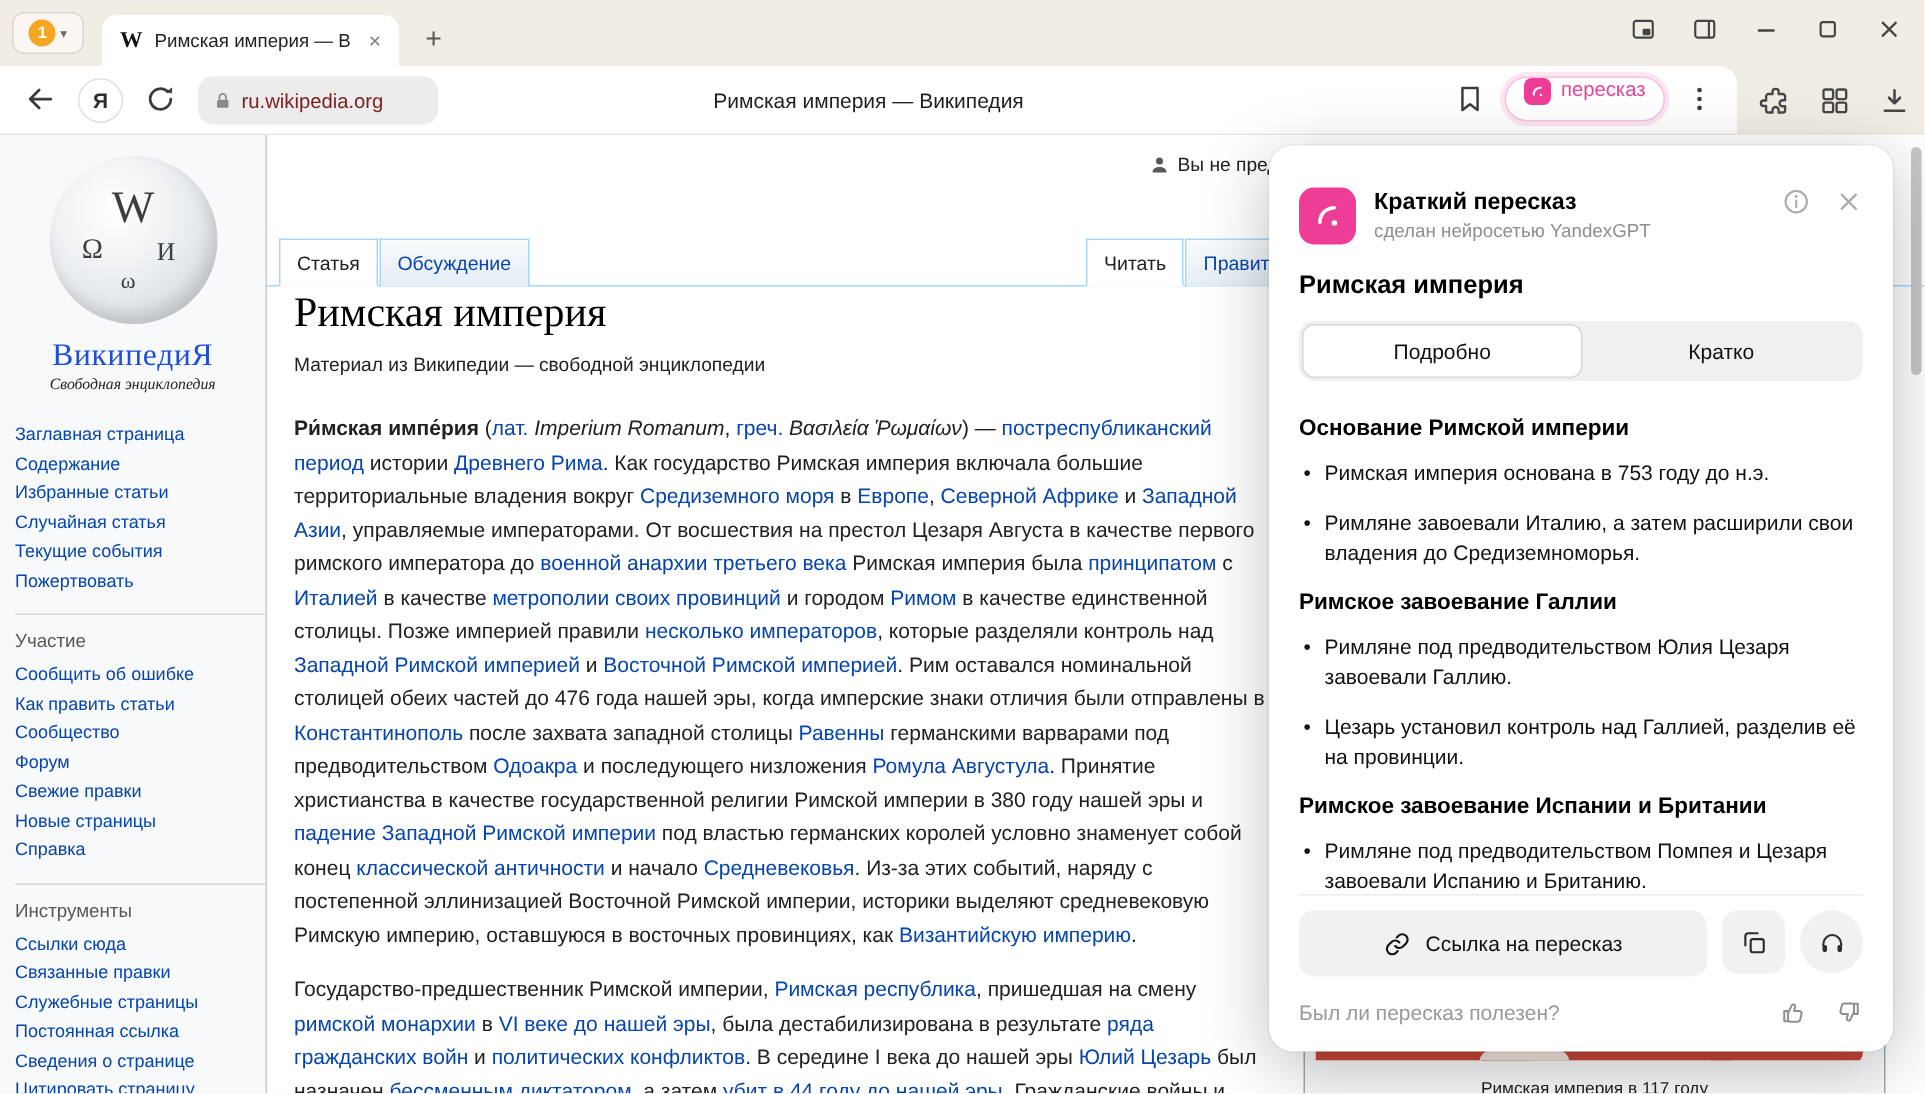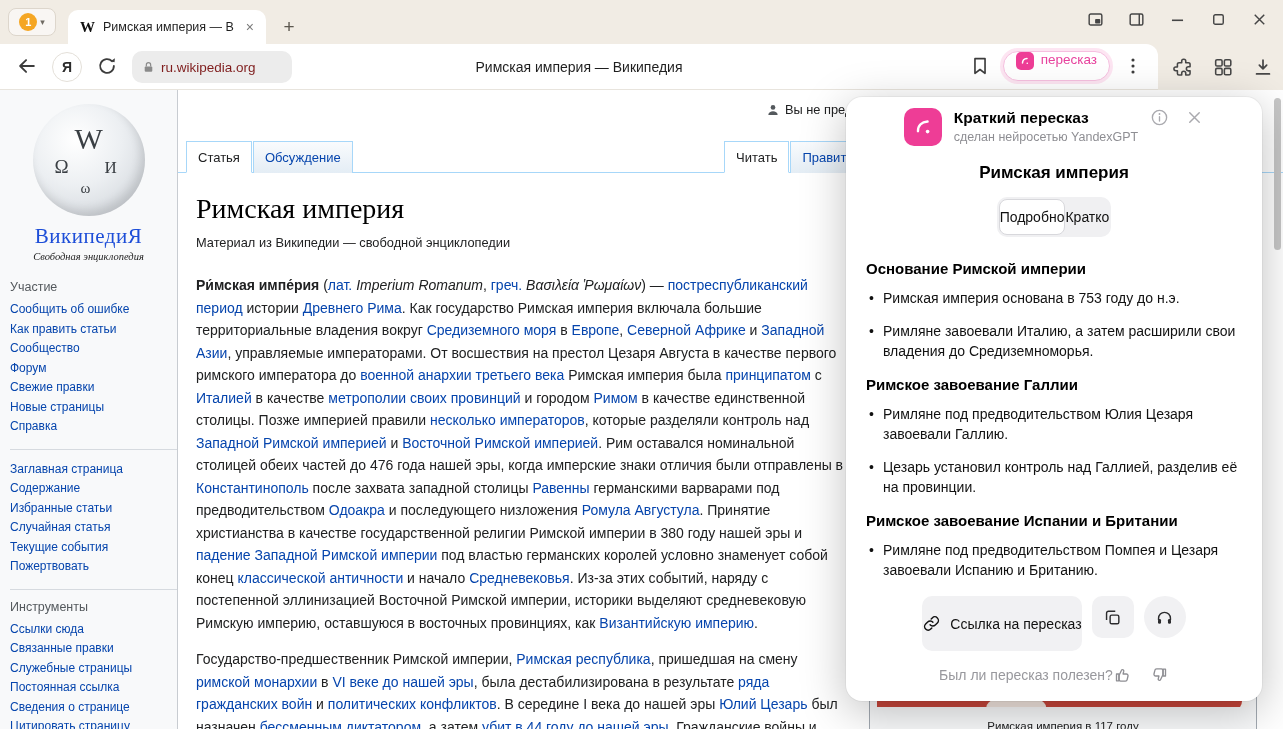--- a/index.html
+++ b/index.html
@@ -63,21 +63,21 @@
   .tagline { text-align:center; font-family:"Liberation Serif",serif; font-style:italic; font-size:10.5px; color:#222; margin-top:2px; }
   .side-nav { margin-top:18px; padding-left:10px; }
   .side-group { margin-bottom:12px; padding-right:16px; }
   .side-group + .side-group { border-top:1px solid #d6dadf; padding-top:10px; }
   .side-header { font-size:12.5px; color:#54595d; margin-bottom:6px; }
   .side-link { display:block; font-size:12px; line-height:19.5px; color:#0645ad; text-decoration:none; cursor:pointer; }
 
   .wiki-content { position:absolute; left:177px; top:0; right:0; bottom:0; background:#fff; border-left:1px solid #c8ccd1; }
   .user-status { position:absolute; top:12px; left:588px; display:flex; align-items:center; gap:5px; font-size:12.8px; color:#202122; }
   .user-status svg { width:14px; height:14px; color:#54595d; }
-  .tabs-row { position:absolute; top:50px; left:0; right:0; height:33px; border-bottom:1px solid #a7d7f9; }
+  .tabs-row { position:absolute; top:68px; left:0; right:0; height:33px; border-bottom:1px solid #a7d7f9; }
   .wtabs { position:absolute; bottom:-1px; display:flex; align-items:flex-end; }
   .wtabs.left { left:8px; }
   .wtabs.right { left:546px; }
   .wtab { height:32px; display:flex; align-items:center; padding:0 11px; font-size:13px; white-space:nowrap;
       border:1px solid #a7d7f9; border-bottom:none; background:linear-gradient(#f9fbfd,#e4edf5); color:#0645ad;
       margin-right:1px; cursor:pointer; }
   .wtab.sel { background:#fff; color:#202122; border-bottom:1px solid #fff; }
 
   .article { position:absolute; top:84px; left:0; right:0; bottom:0; padding:18px 26px 0 18px; overflow:hidden; }
   .article h1 { font-family:"Liberation Serif",serif; font-weight:400; font-size:28px; line-height:34px; color:#000; }
@@ -90,42 +90,42 @@
   .infobox { float:right; width:388px; height:1100px; margin:0 0 10px 16px; background:#f8f9fa; border:1px solid #a2a9b1; position:relative; }
   .infobox-map { position:absolute; top:340px; left:7px; right:7px; height:92px; background:#fbf8f4; overflow:hidden; }
   .infobox-map svg { position:absolute; bottom:0; left:0; width:100%; height:100%; }
   .infobox-caption { position:absolute; top:440px; left:7px; right:7px; text-align:center; font-size:11.5px; color:#202122; }
 
   
   .page-scrollbar { position:absolute; right:2px; top:8px; width:7px; height:152px; background:#c6c6c6; border-radius:4px; cursor:pointer; }
 
   
   .panel { position:absolute; left:846px; top:97px; width:416px; height:604px; background:#fff; border-radius:16px;
-      box-shadow:0 10px 45px rgba(0,0,0,.25), 0 0 0 1px rgba(0,0,0,.04); padding:11px 20px 16px; display:flex; flex-direction:column;align-items:center; }
+      box-shadow:0 10px 45px rgba(0,0,0,.25), 0 0 0 1px rgba(0,0,0,.04); padding:28px 20px 16px; display:flex; flex-direction:column; }
   .panel-head { display:flex; gap:12px; }
   .panel-logo { width:38px; height:38px; border-radius:10px; background:#ee3d96; display:flex; align-items:center; justify-content:center; flex:none; }
   .panel-logo svg { width:22px; height:22px; }
   .panel-head-txt { display:flex; flex-direction:column; gap:3px; padding-top:1px; }
   .panel-title { font-size:15.5px; font-weight:bold; color:#000; }
   .panel-sub { font-size:12.5px; color:#8e8e93; }
   .panel-head-ico { margin-left:auto; display:flex; gap:16px; color:#a9a9ae; }
   .panel-head-ico svg { width:19px; height:19px; cursor:pointer; }
   .sum-article-title { font-size:17px; font-weight:bold; color:#000; margin-top:17px; }
   .toggle { margin-top:14px; height:40px; background:#f0f0f2; border-radius:10px; display:flex; padding:2px; }
   .tg { flex:1; border:none; background:transparent; border-radius:8px; font-size:14px; color:#111; cursor:pointer;
       font-family:"Liberation Sans",sans-serif; }
   .tg.sel { background:#fff; border:1px solid #d8d8dc; }
   .sum-sections { flex:1; overflow:hidden; margin-top:8px; }
   .sum-h { font-size:15px; font-weight:bold; color:#000; margin:15px 0 11px; }
   .sum-ul { list-style:none; }
   .sum-li { position:relative; padding-left:17px; font-size:14px; line-height:20px; color:#111; margin-bottom:13px; }
   .sum-li::before { content:"•"; position:absolute; left:3px; }
   .panel-div { border-top:1px solid #ebebee; margin:2px 0 10px; }
   .panel-actions { display:flex; gap:10px; }
-  .link-pill { flex:1; height:55px; background:#f1f1f3; border-radius:10px; border:none; display:flex; align-items:center;
+  .link-pill { flex:1; height:44px; background:#f1f1f3; border-radius:10px; border:none; display:flex; align-items:center;
       justify-content:center; gap:9px; font-size:14px; color:#111; cursor:pointer; font-family:"Liberation Sans",sans-serif; }
   .sq-btn { width:42px; height:42px; background:#f1f1f3; border:none; border-radius:10px; display:flex; align-items:center;
       justify-content:center; cursor:pointer; color:#2c2c2e; }
   .sq-btn.round { border-radius:50%; }
   .sq-btn svg, .link-pill svg { width:19px; height:19px; }
   .panel-feedback { display:flex; align-items:center; margin-top:14px; }
   .fb-q { font-size:14px; color:#98989d; }
   .fb-ico { margin-left:auto; display:flex; gap:16px; color:#8e8e93; }
   .fb-ico svg { width:20px; height:20px; cursor:pointer; }
 </style>
@@ -241,36 +241,36 @@
       <div class="globe">
         <span style="left:42px;top:18px;font-size:30px;">W</span>
         <span style="left:22px;top:52px;font-size:19px;">Ω</span>
         <span style="left:72px;top:54px;font-size:17px;">И</span>
         <span style="left:48px;top:76px;font-size:15px;">ω</span>
       </div>
       <div class="wordmark">ВикипедиЯ</div>
       <div class="tagline">Свободная энциклопедия</div>
       <div class="side-nav">
           <div class="side-group">
+            <a class="side-link" href="#">Заглавная страница</a>
+            <a class="side-link" href="#">Содержание</a>
+            <a class="side-link" href="#">Избранные статьи</a>
+            <a class="side-link" href="#">Случайная статья</a>
+            <a class="side-link" href="#">Текущие события</a>
+            <a class="side-link" href="#">Пожертвовать</a>
+          </div>
+          <div class="side-group">
             <div class="side-header">Участие</div>
             <a class="side-link" href="#">Сообщить об ошибке</a>
             <a class="side-link" href="#">Как править статьи</a>
             <a class="side-link" href="#">Сообщество</a>
             <a class="side-link" href="#">Форум</a>
             <a class="side-link" href="#">Свежие правки</a>
             <a class="side-link" href="#">Новые страницы</a>
             <a class="side-link" href="#">Справка</a>
-          </div>
-          <div class="side-group">
-            <a class="side-link" href="#">Заглавная страница</a>
-            <a class="side-link" href="#">Содержание</a>
-            <a class="side-link" href="#">Избранные статьи</a>
-            <a class="side-link" href="#">Случайная статья</a>
-            <a class="side-link" href="#">Текущие события</a>
-            <a class="side-link" href="#">Пожертвовать</a>
           </div>
           <div class="side-group">
             <div class="side-header">Инструменты</div>
             <a class="side-link" href="#">Ссылки сюда</a>
             <a class="side-link" href="#">Связанные правки</a>
             <a class="side-link" href="#">Служебные страницы</a>
             <a class="side-link" href="#">Постоянная ссылка</a>
             <a class="side-link" href="#">Сведения о странице</a>
             <a class="side-link" href="#">Цитировать страницу</a>
           </div>

